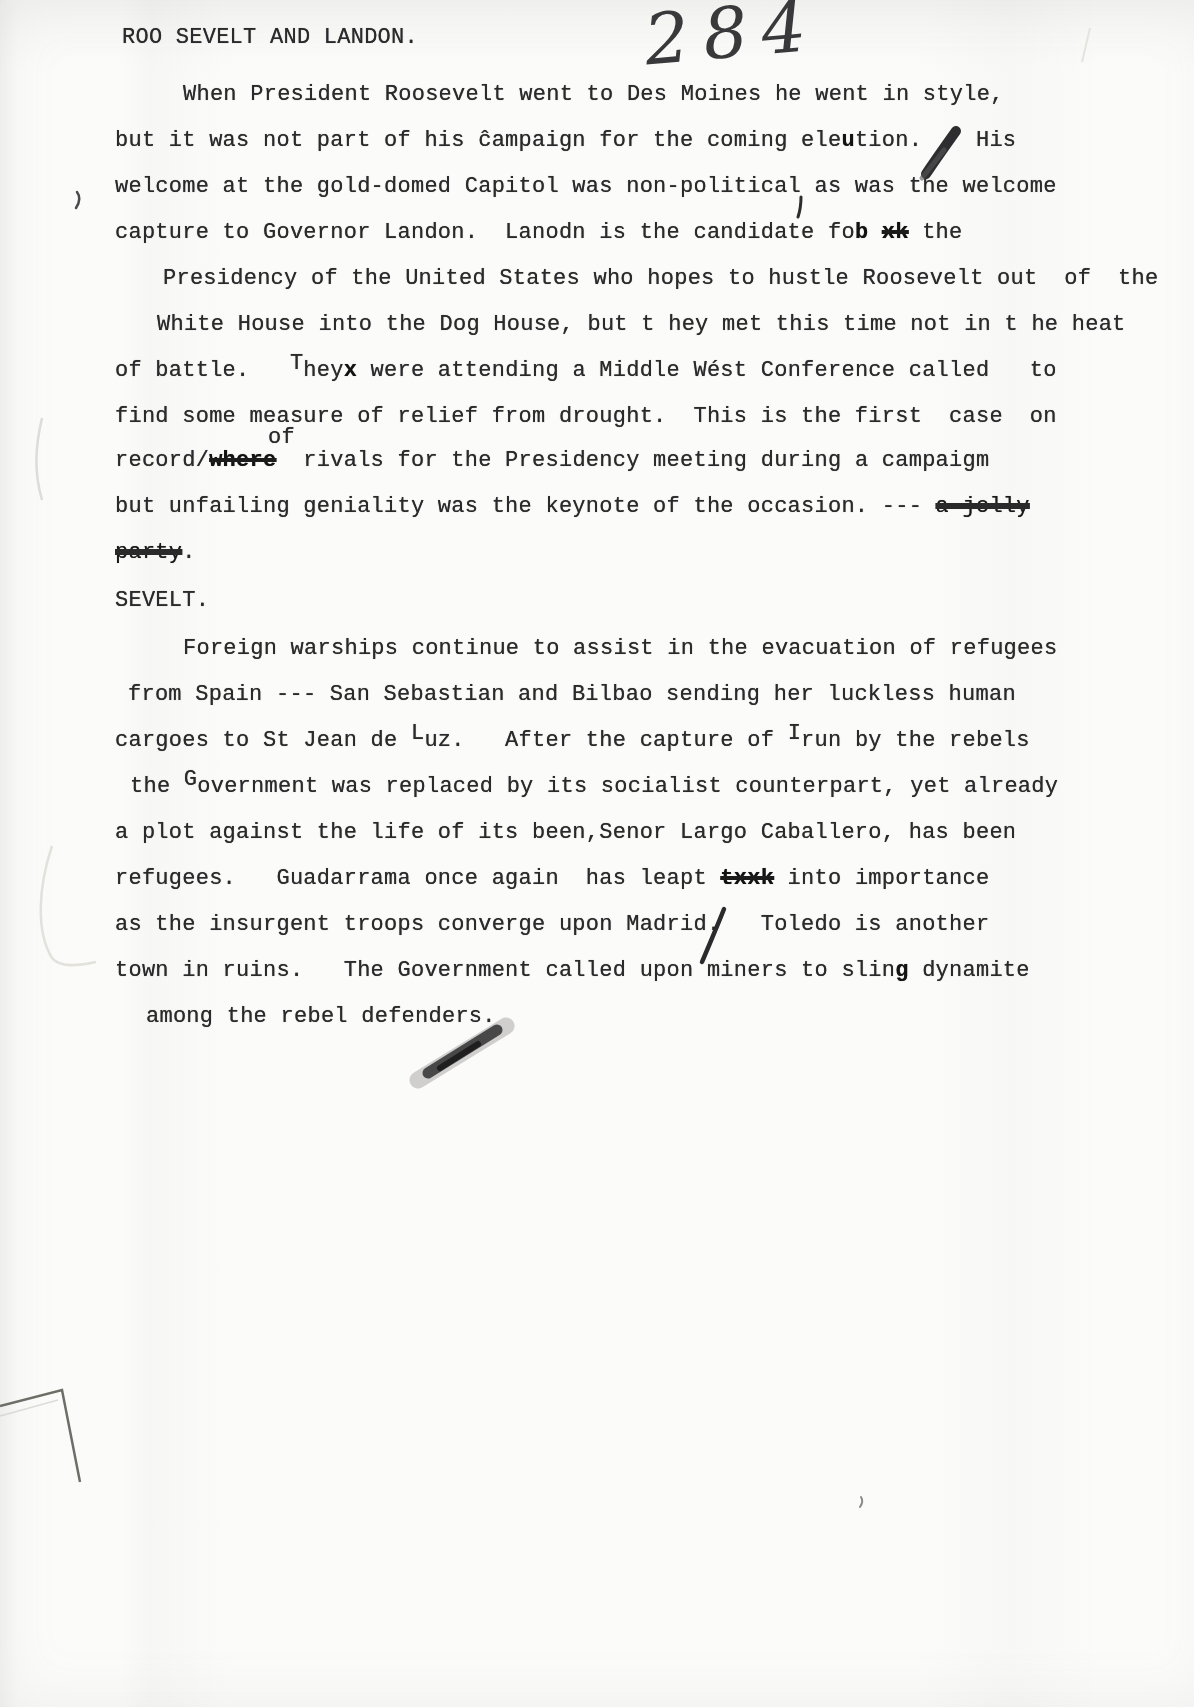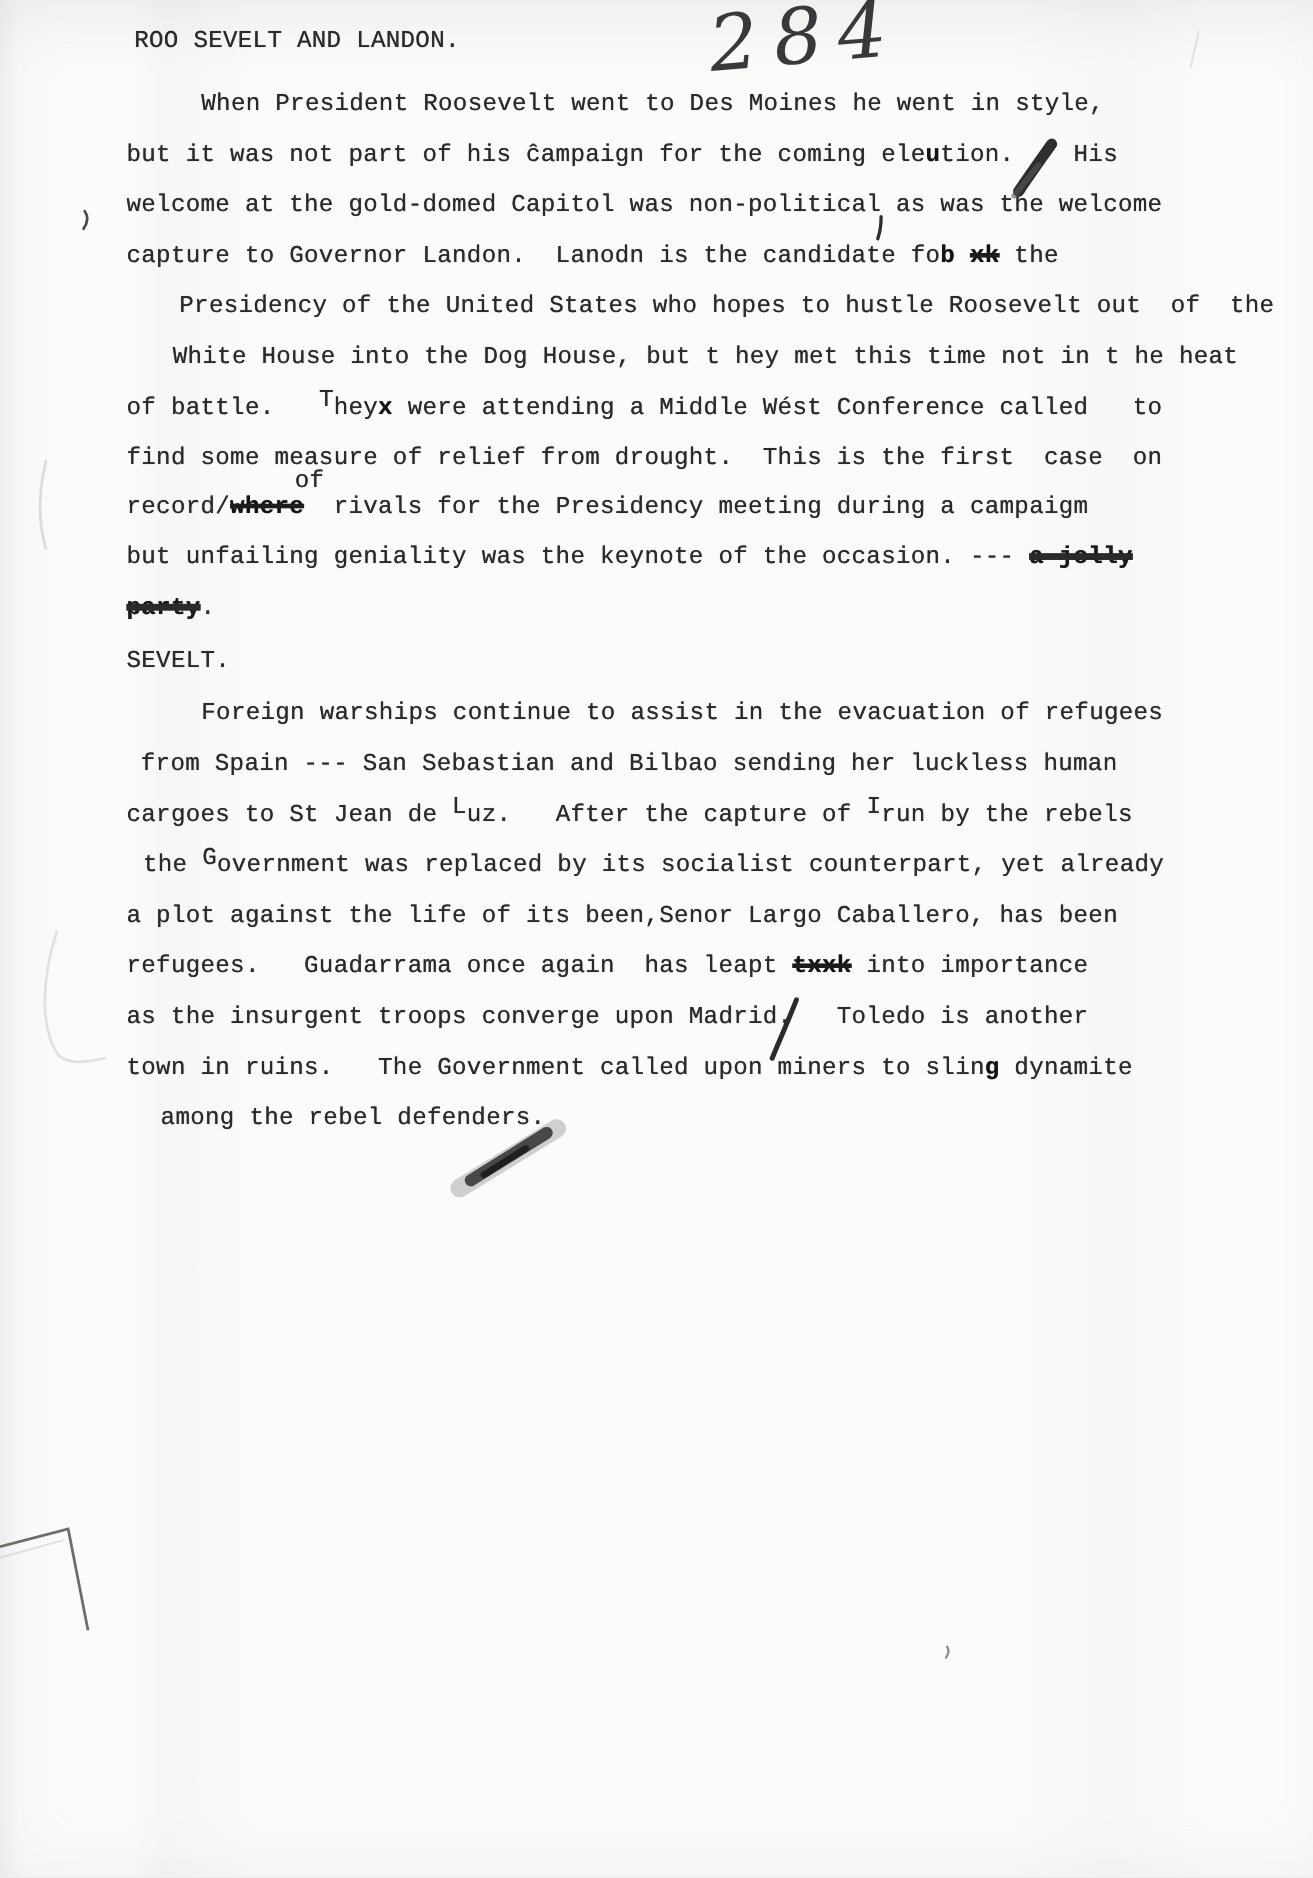--- a/index.html
+++ b/index.html
@@ -28,21 +28,21 @@
     text-shadow:0 0 0.7px rgba(25,25,25,0.75);
   }
   .seg-b{font-weight:bold;color:#131314;}
   .seg-x{
     font-weight:bold;color:#121212;
     text-decoration:line-through;
     text-decoration-thickness:4px;
     text-decoration-color:#1c1c1c;
   }
   .seg-hs{
-    font-weight:bold;color:#1a191a;
+    font-weight:normal;color:#1a191a;
     text-decoration:line-through;
     text-decoration-thickness:6px;
     text-decoration-color:#2a2a2a;
   }
   .seg-r{position:relative;top:-7px;}
   #marks{position:absolute;left:0;top:0;pointer-events:none;}
   .hand-num{
     font-family:"DejaVu Serif",serif;
     font-style:italic;
     font-size:70px;

